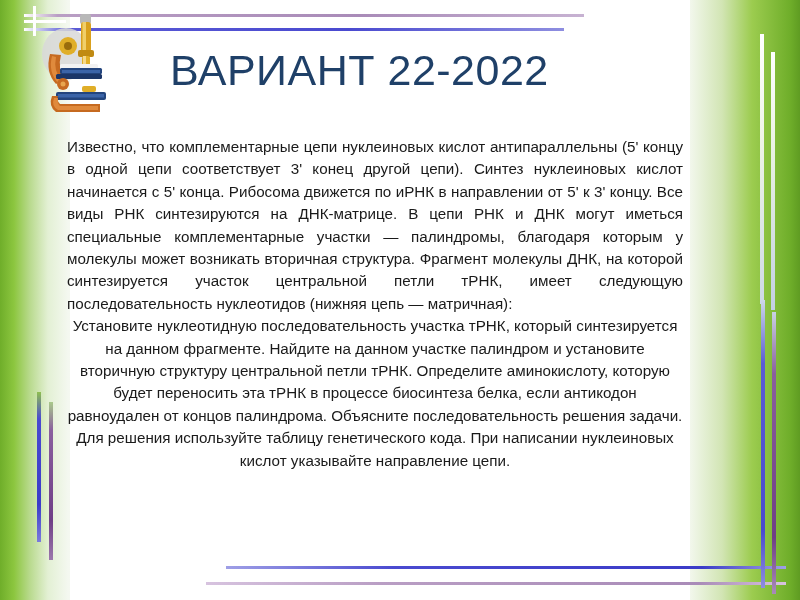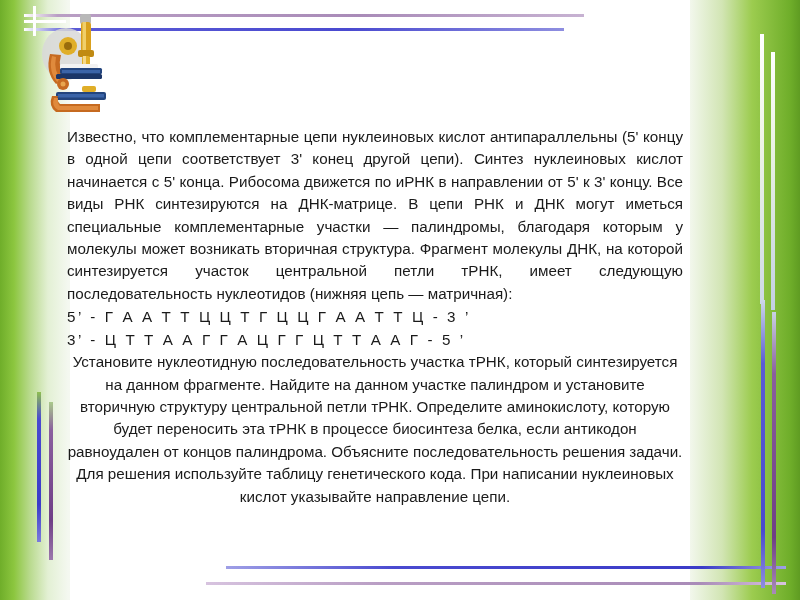--- a/index.html
+++ b/index.html
@@ -162,21 +162,21 @@
     color: #1f4068;
     font-family: "Liberation Sans", sans-serif;
     font-weight: normal;
     white-space: nowrap;
   }
 
   
   #body-copy {
     position: absolute;
     left: 67px;
-    top: 126px;
+    top: 136px;
     width: 616px;
     color: #1a1a1a;
     font-size: 15.2px;
     line-height: 22.4px;
     font-family: "Liberation Sans", sans-serif;
   }
   .para {
     margin: 0;
     text-align: justify;
     text-justify: inter-word;
@@ -236,23 +236,20 @@
     <rect x="30" y="64" width="46" height="5" rx="1.5" fill="#1b3668"></rect>
     <circle cx="37" cy="74" r="6" fill="#c66a20"></circle>
     <circle cx="37" cy="74" r="2.5" fill="#e8a64e"></circle>
     <rect x="30" y="82" width="50" height="8" rx="2" fill="#23457e"></rect>
     <rect x="32" y="84" width="46" height="3.5" fill="#3b64a8"></rect>
     <path d="M26 86 q-4 10 4 16 l44 0 l0 -8 l-40 0 q-4 -4 -2 -8 z" fill="#c66a20"></path>
     <path d="M28 88 q-3 8 4 12 l40 0 l0 -4 l-38 0 q-3 -3 -2 -8 z" fill="#e08a3c"></path>
     <rect x="56" y="76" width="14" height="6" rx="2" fill="#e0ae28"></rect>
   </svg>
 
+  <div id="title">ВАРИАНТ 22-2022</div>
 
   <div id="body-copy">
     <p class="para">Известно, что комплементарные цепи нуклеиновых кислот антипараллельны (5' концу в одной цепи соответствует 3' конец другой цепи). Синтез нуклеиновых кислот начинается с 5' конца. Рибосома движется по иРНК в направлении от 5' к 3' концу. Все виды РНК синтезируются на ДНК-матрице. В цепи РНК и ДНК могут иметься специальные комплементарные участки — палиндромы, благодаря которым у молекулы может возникать вторичная структура. Фрагмент молекулы ДНК, на которой синтезируется участок центральной петли тРНК, имеет следующую последовательность нуклеотидов (нижняя цепь — матричная):</p>
-    <div class="seq-block">
-      <div class="seq-line">5’ - Г А А Т Т Ц Ц Т Г Ц Ц Г А А Т Т Ц - 3 ’</div>
-      <div class="seq-line">3’ - Ц Т Т А А Г Г А Ц Г Г Ц Т Т А А Г - 5 ’</div>
-    </div>
     <p class="para last-left">Установите нуклеотидную последовательность участка тРНК, который синтезируется на данном фрагменте. Найдите на данном участке палиндром и установите вторичную структуру центральной петли тРНК. Определите аминокислоту, которую будет переносить эта тРНК в процессе биосинтеза белка, если антикодон равноудален от концов палиндрома. Объясните последовательность решения задачи. Для решения используйте таблицу генетического кода. При написании нуклеиновых кислот указывайте направление цепи.</p>
   </div>
 
 </div>
 
 </body></html>

